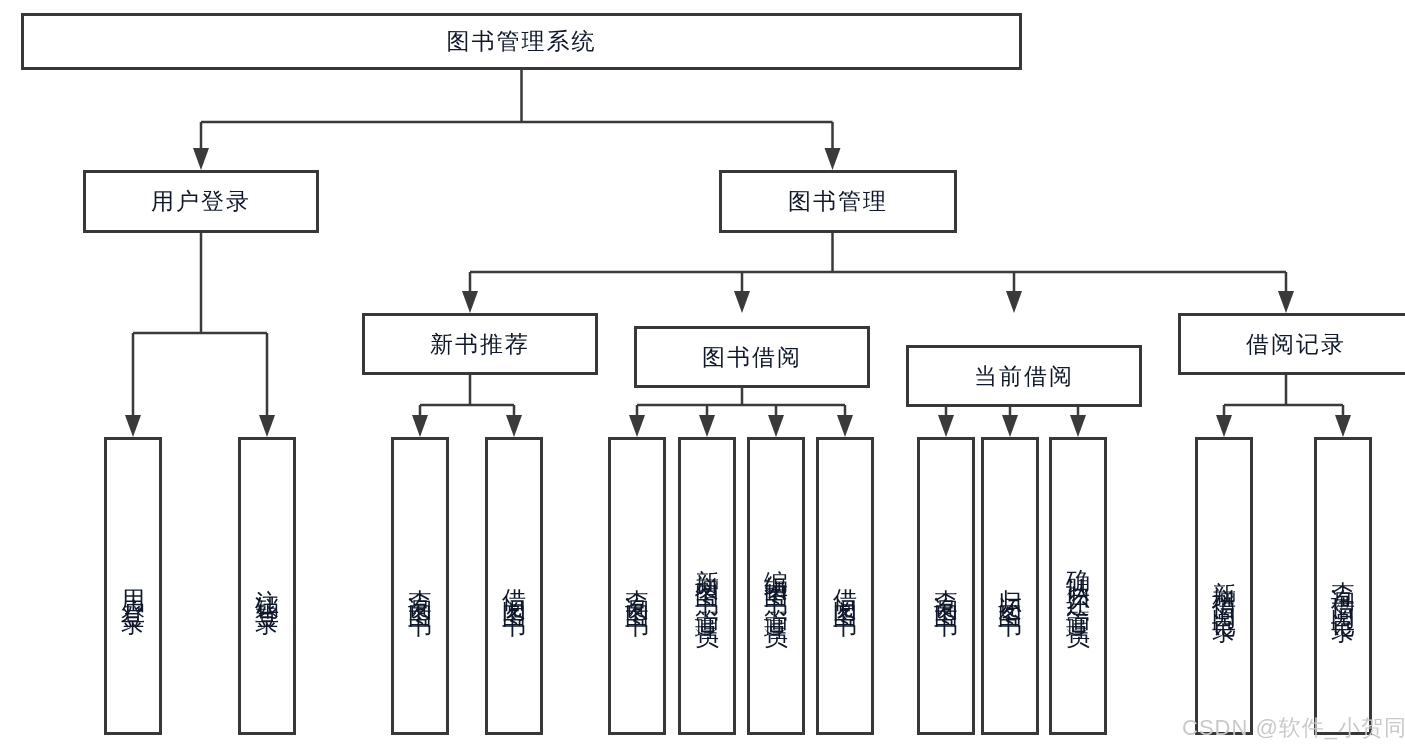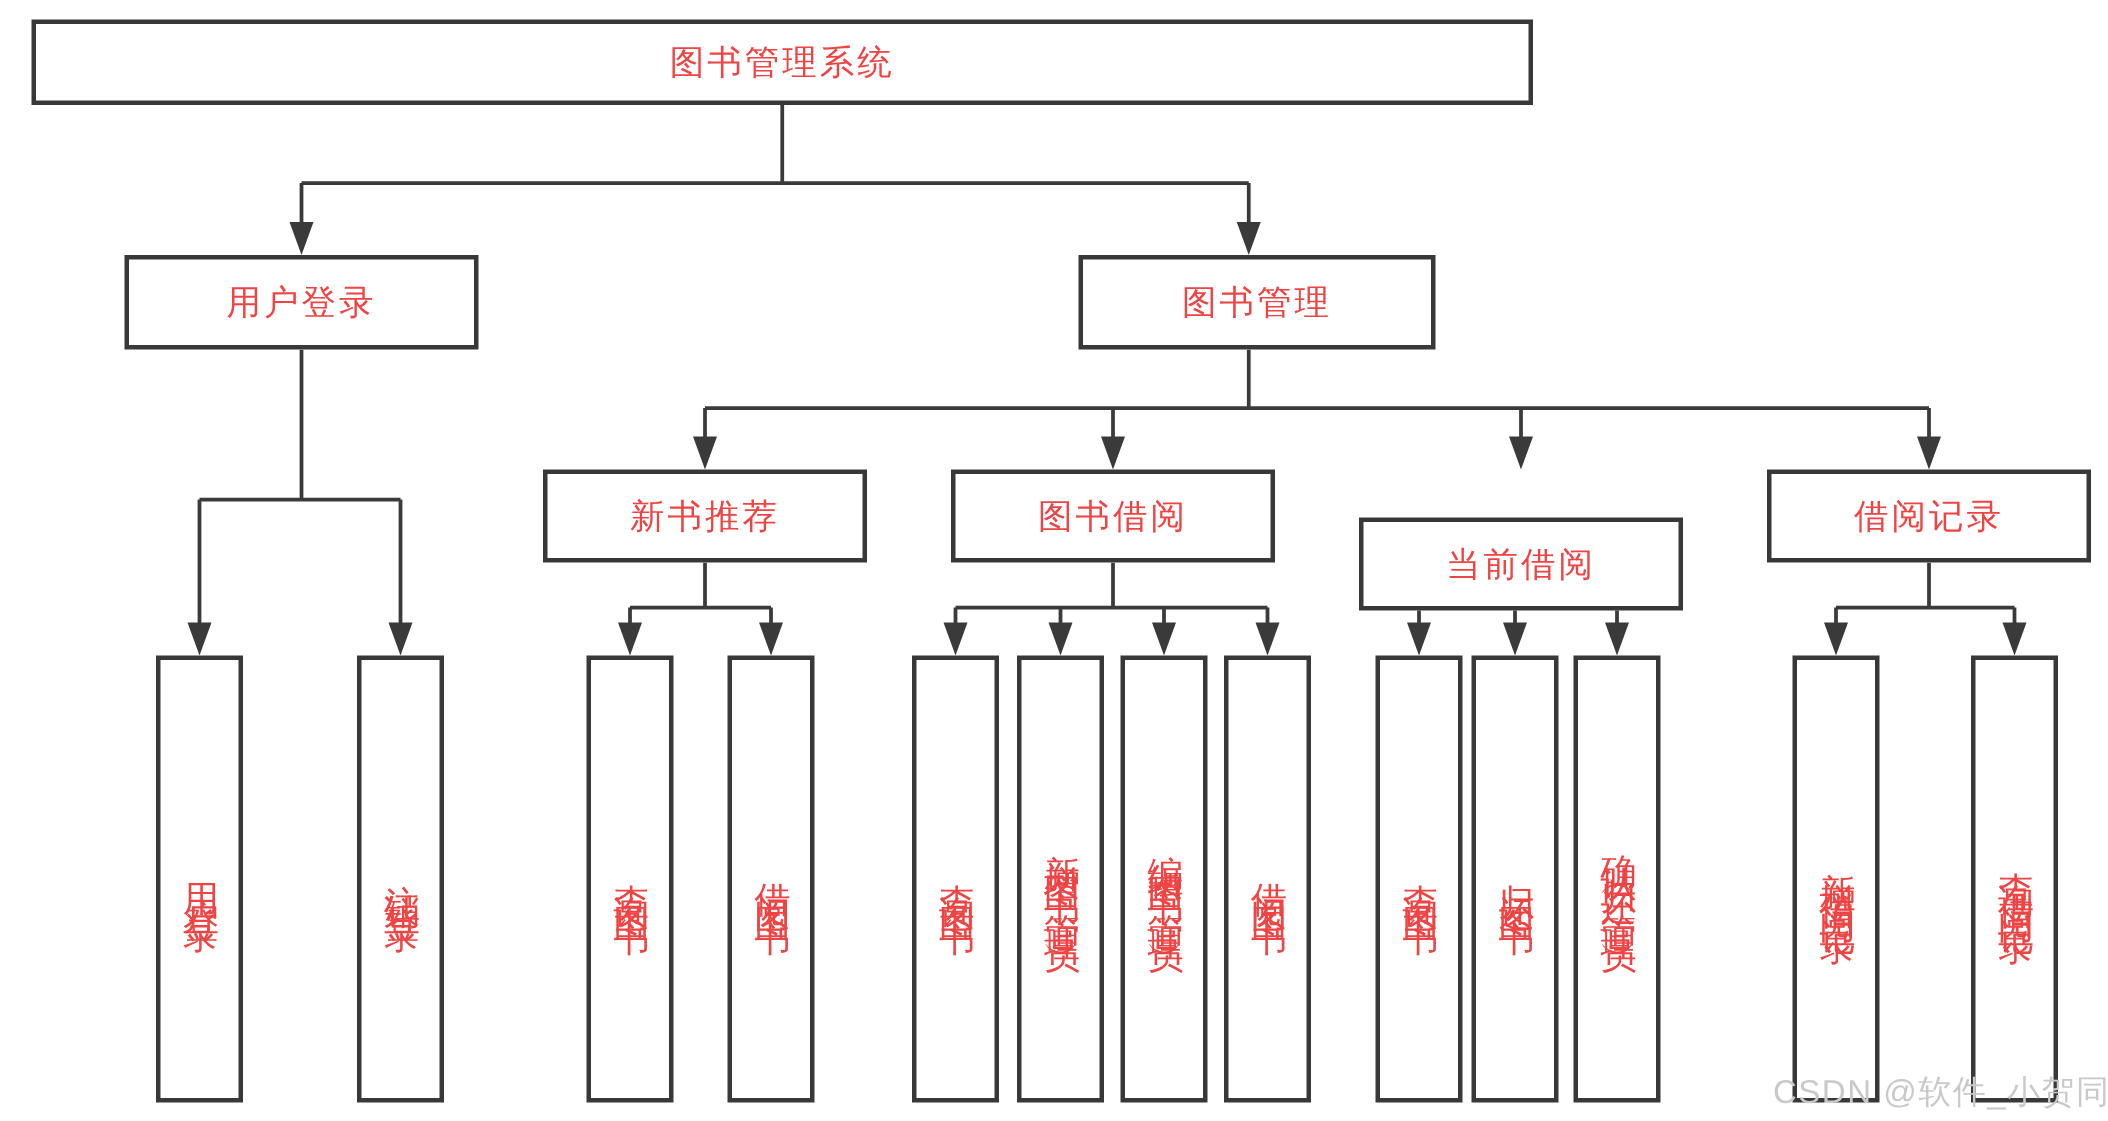--- a/index.html
+++ b/index.html
@@ -21,35 +21,35 @@
   .node {
     position: absolute;
     background: #ffffff;
     border: 3px solid #383838;
     box-sizing: border-box;
     display: flex;
     align-items: center;
     justify-content: center;
     font-size: 23px;
     letter-spacing: 2px;
-    color: #ef4444;
+    color: #0f172a;
     white-space: nowrap;
     z-index: 2;
   }
   .node.leaf {
     writing-mode: vertical-rl;
     text-orientation: mixed;
     font-size: 24px;
     letter-spacing: 8px;
     top: 437px;
     width: 58px;
     height: 298px;
   }
   .lvl2 { top: 170px; height: 63px; }
-  .lvl3 { top: 313px; height: 62px; width: 216px; }
+  .lvl3 { top: 313px; height: 62px; width: 236px; }
   .watermark {
     position: absolute;
     left: 1182px;
     top: 713px;
     font-size: 22px;
     letter-spacing: 1px;
     color: #c9c9c9;
     z-index: 5;
     white-space: nowrap;
   }
@@ -98,21 +98,21 @@
       <polygon points="1335,415 1351,415 1343,437"></polygon>
     </g>
   </svg>
 
   <div class="node" style="left:21px; top:13px; width:1001px; height:57px;">图书管理系统</div>
 
   <div class="node lvl2" style="left:83px; width:236px;">用户登录</div>
   <div class="node lvl2" style="left:719px; width:238px;">图书管理</div>
 
   <div class="node lvl3" style="left:362px;">新书推荐</div>
-  <div class="node lvl3" style="left:634px;">图书借阅</div>
+  <div class="node lvl3" style="left:634px;margin-top:13px;">图书借阅</div>
   <div class="node lvl3" style="left:906px;margin-top:32px;">当前借阅</div>
   <div class="node lvl3" style="left:1178px;">借阅记录</div>
 
   <div class="node leaf" style="left:104px;">用户登录</div>
   <div class="node leaf" style="left:238px;">注销登录</div>
 
   <div class="node leaf" style="left:391px;">查询图书</div>
   <div class="node leaf" style="left:485px;">借阅图书</div>
 
   <div class="node leaf" style="left:608px;">查询图书</div>

